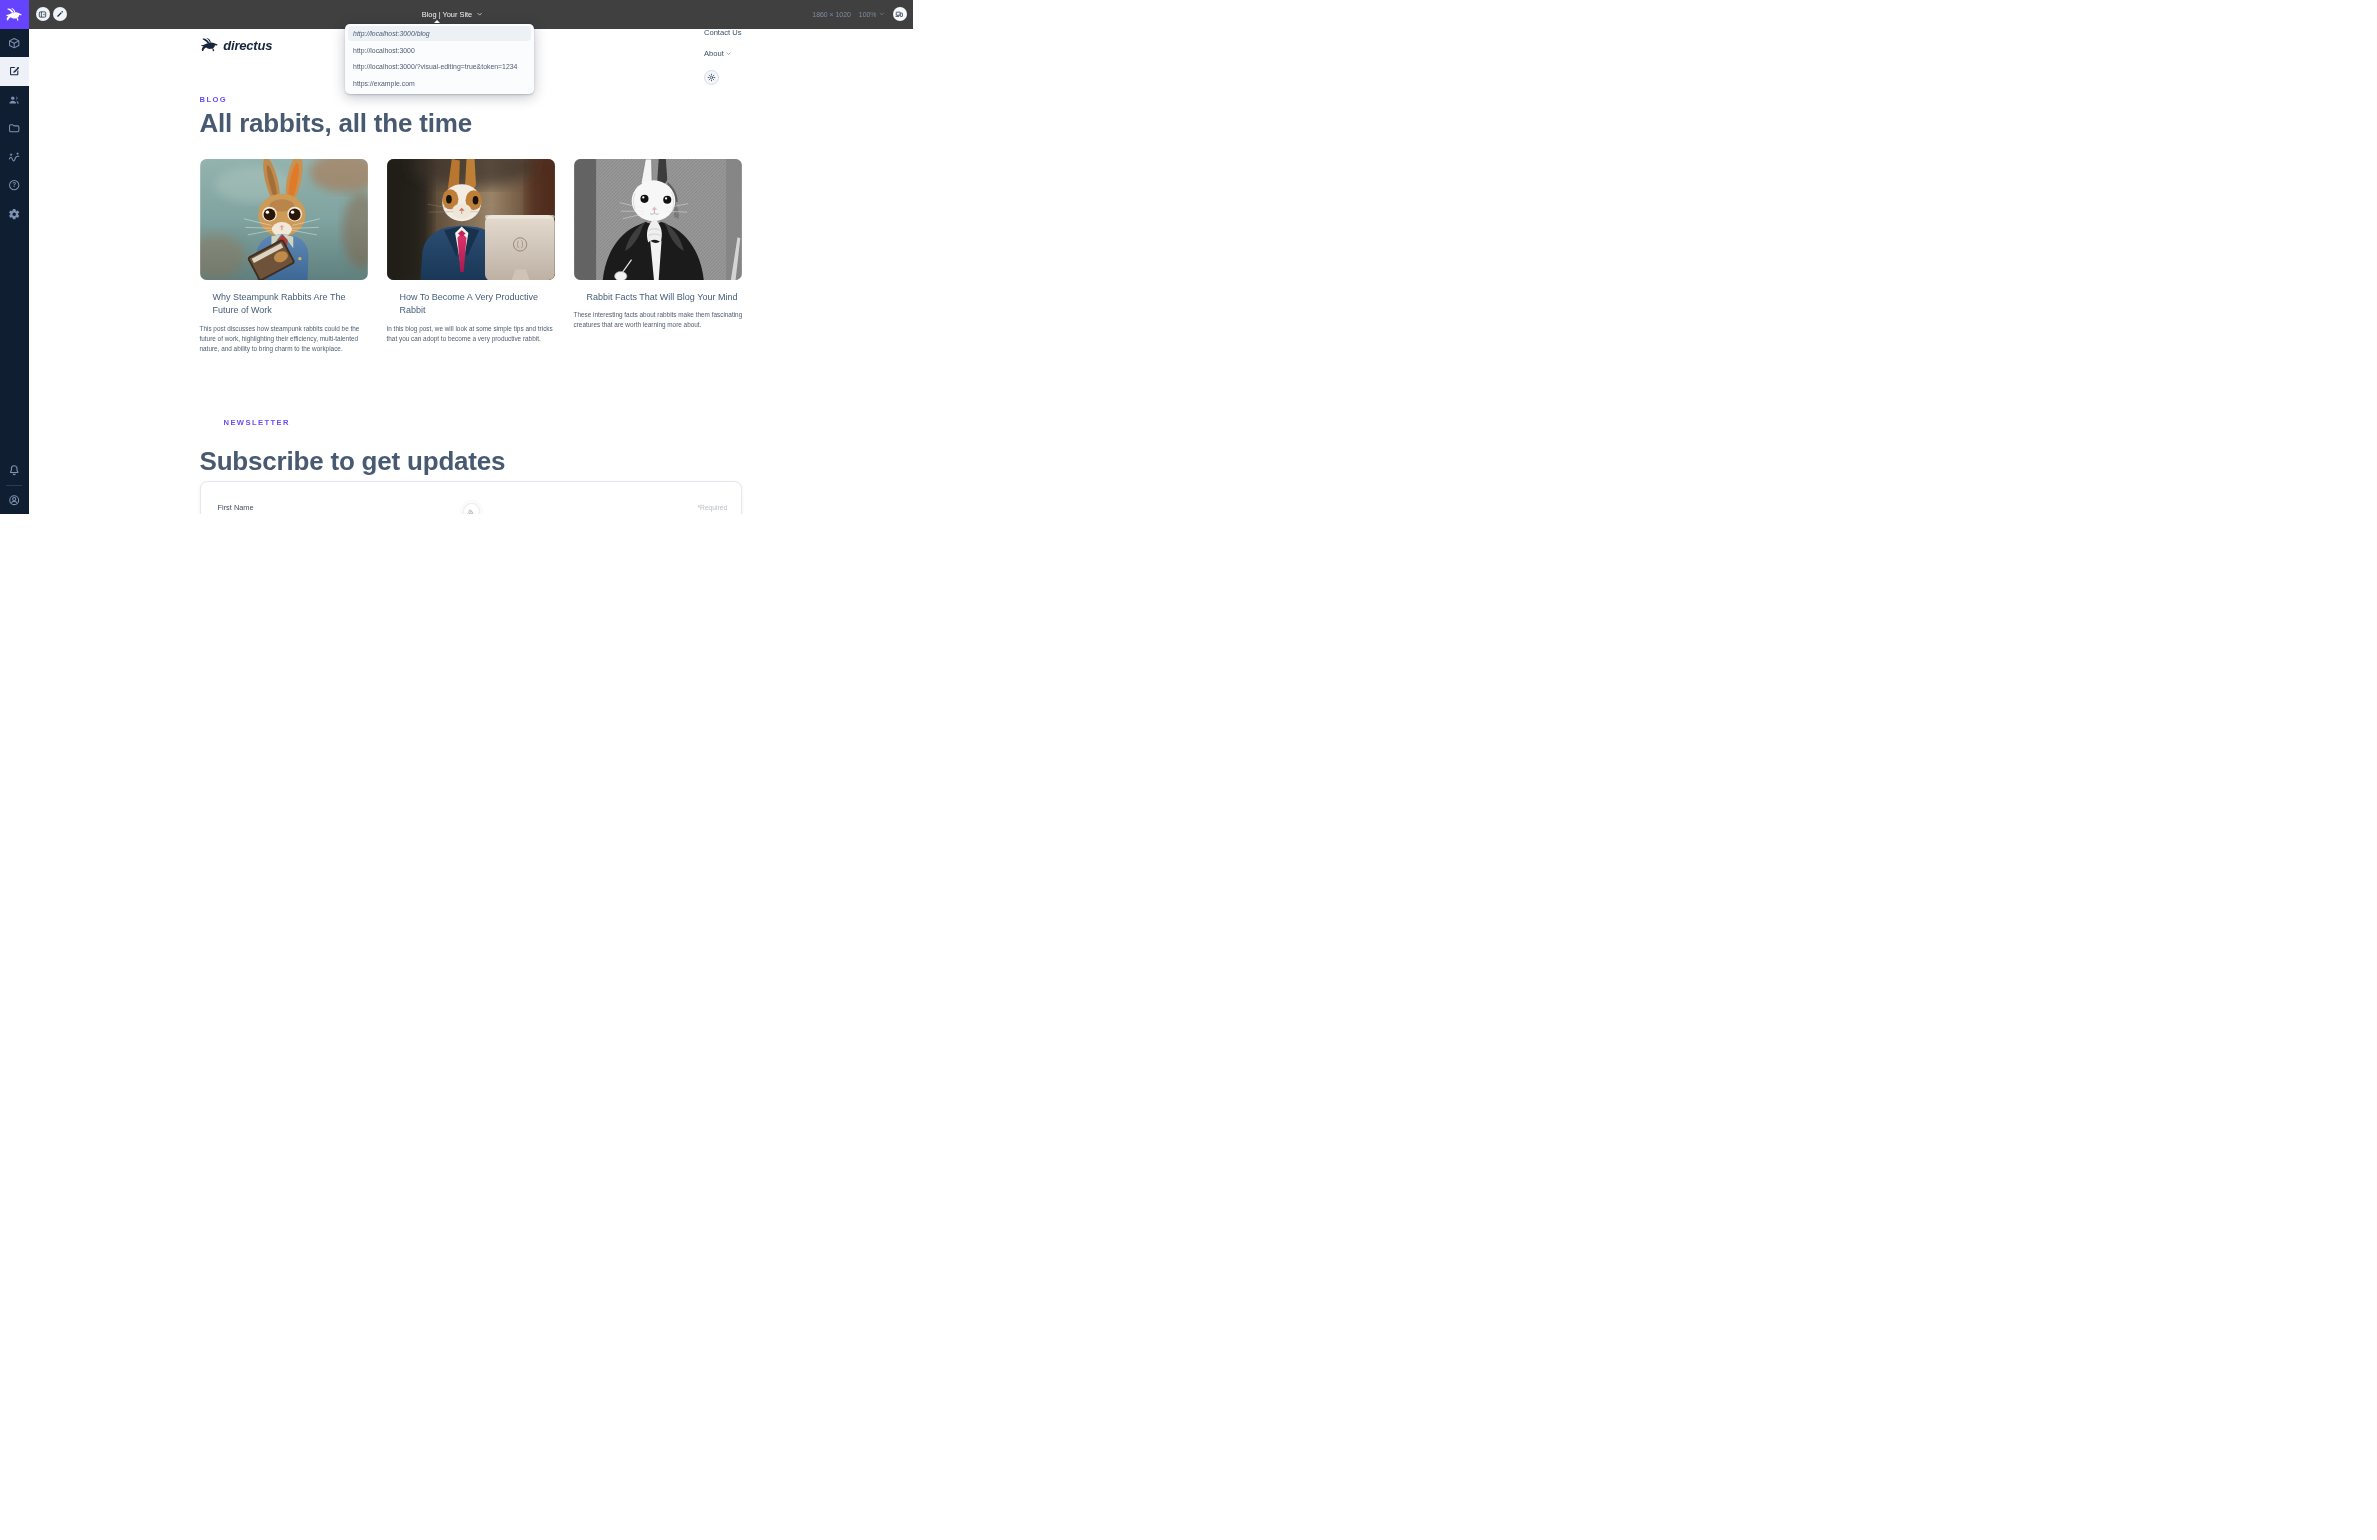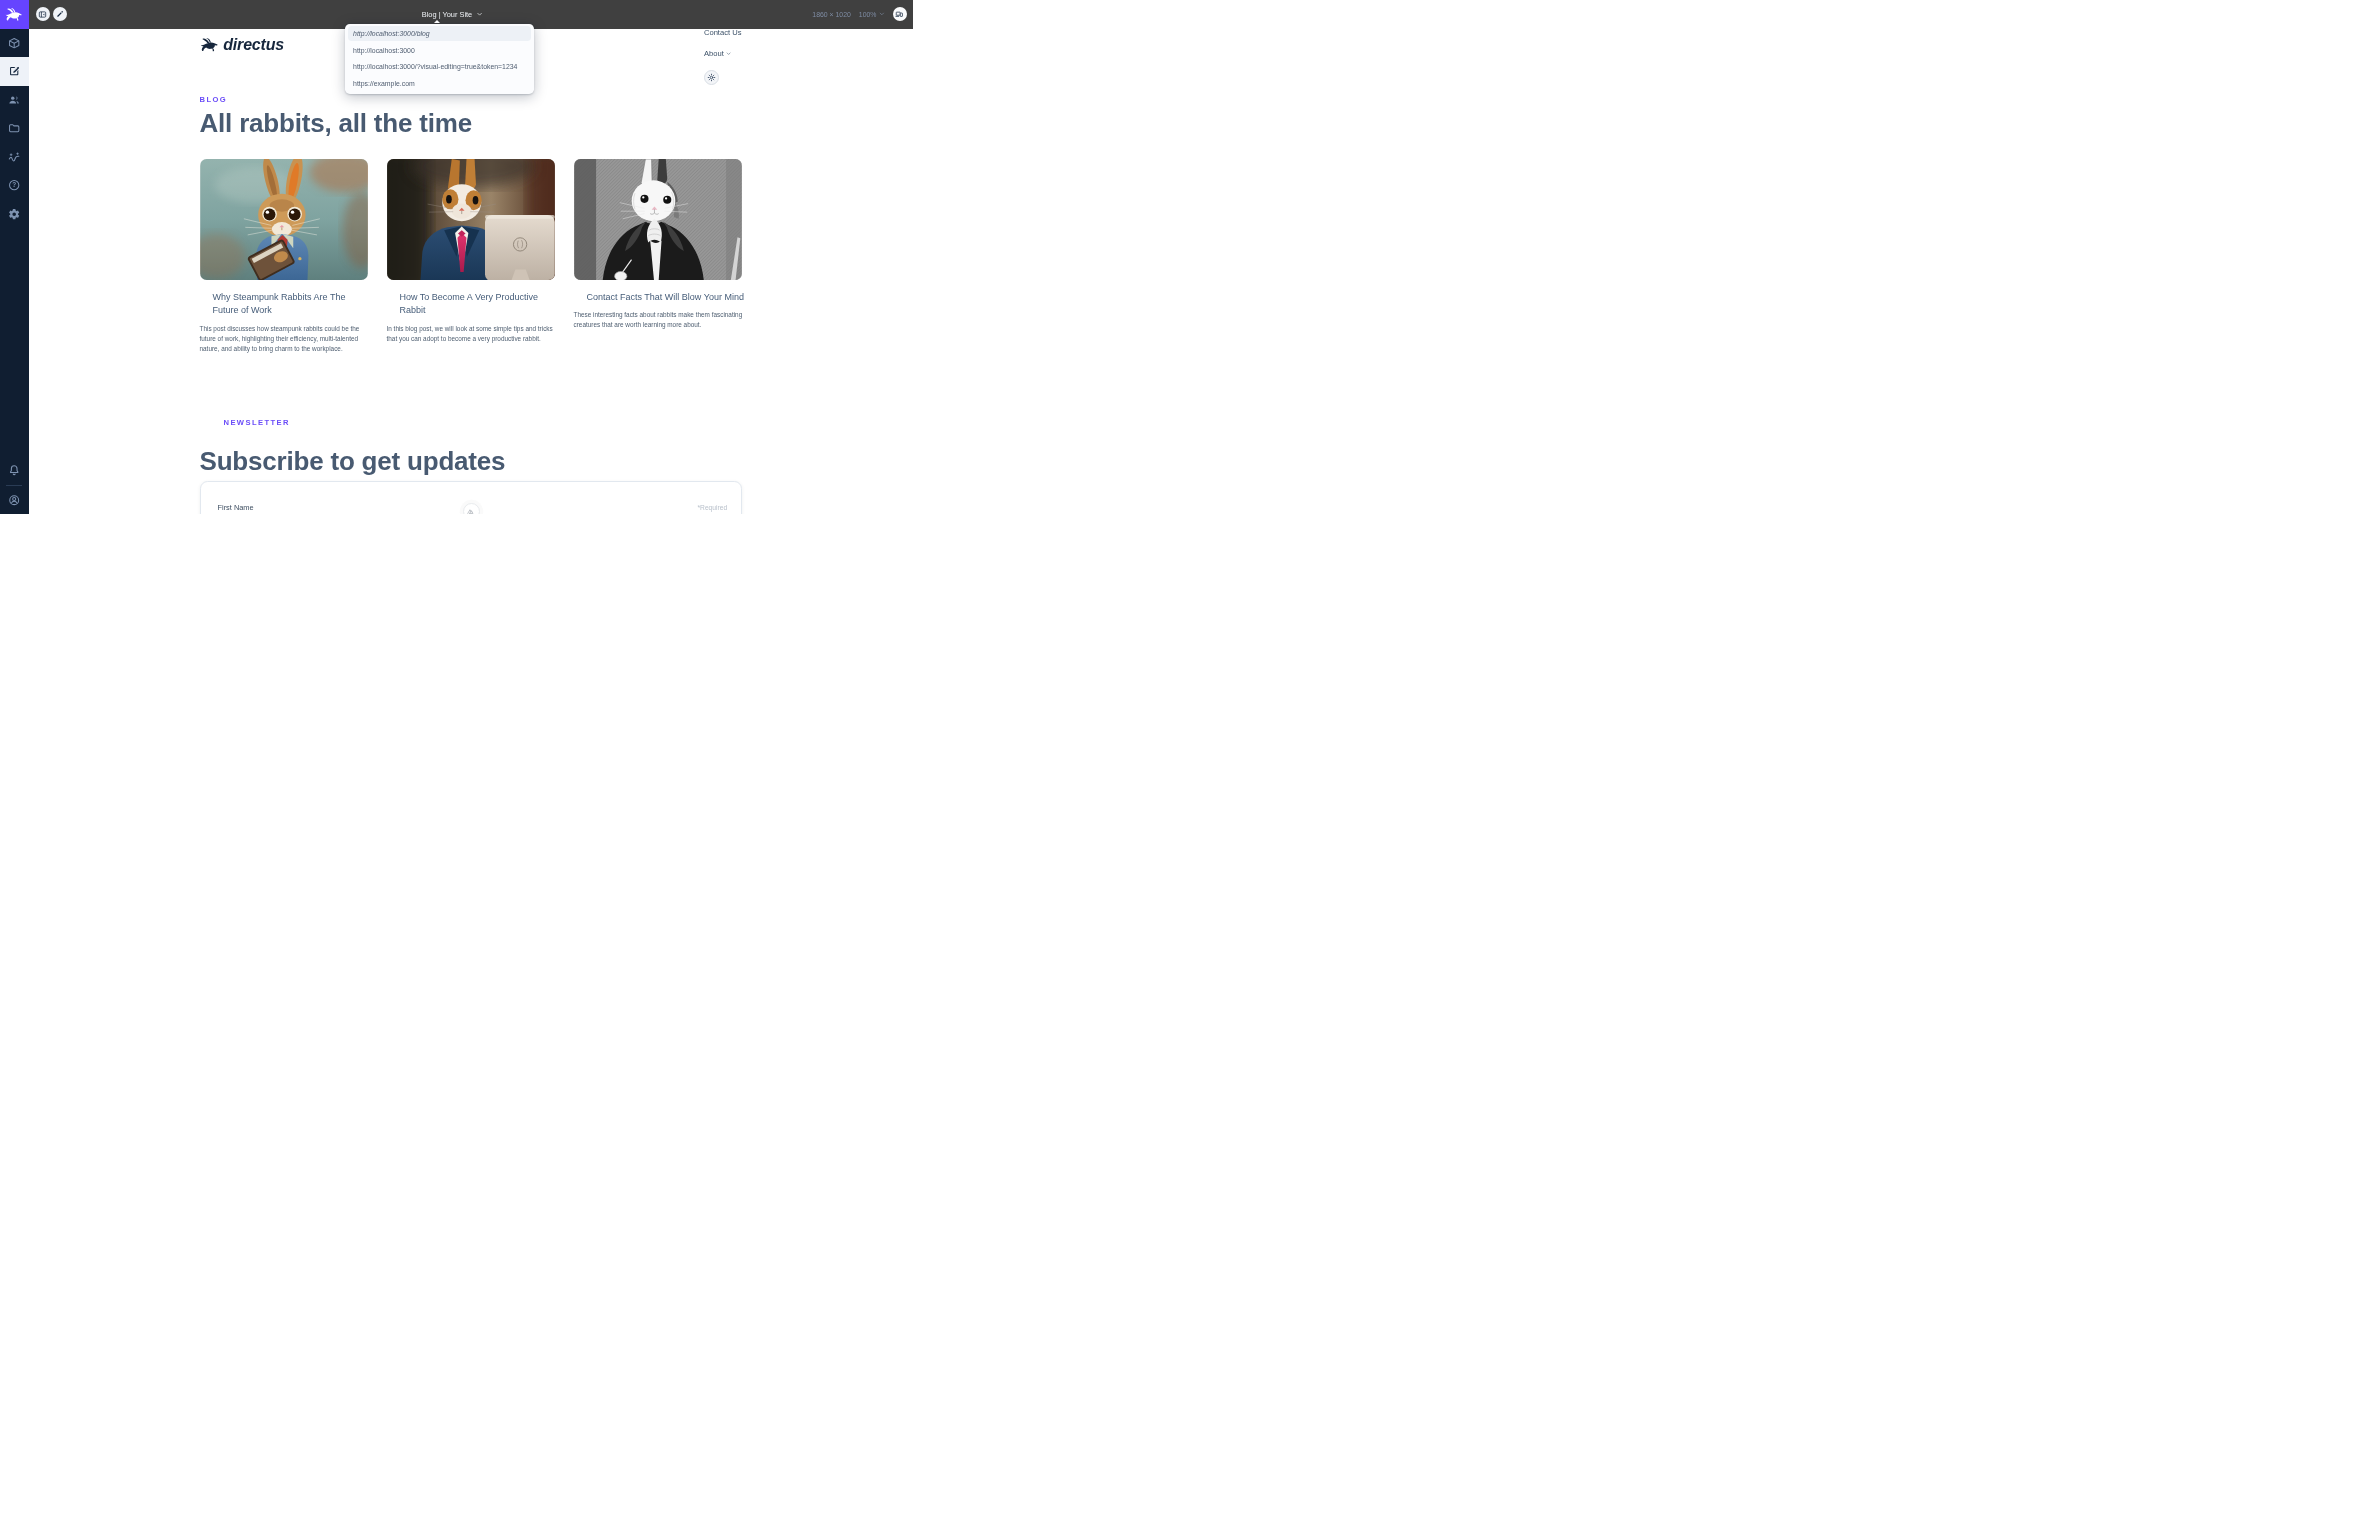--- a/index.html
+++ b/index.html
@@ -29,21 +29,21 @@
   .url-pointer { position:absolute; top:-3.8px; left:89px; width:0; height:0; border-left:3.8px solid transparent; border-right:3.8px solid transparent; border-bottom:3.8px solid #FBFCFE; }
   .url-item { height:14.7px; margin-bottom:1.9px; display:flex; align-items:center; padding:0 5.2px; font-size:6.9px; color:#4E5C6F; border-radius:3.8px; cursor:pointer; white-space:nowrap; }
   .url-item:last-child { margin-bottom:0; }
   .url-item.selected { background:#EDF1F6; font-style:italic; }
 
   
   .preview { position:absolute; left:28.5px; top:28.5px; width:884px; height:485px; background:#fff; overflow:hidden; }
 
   .site-header { position:absolute; left:171px; top:6.7px; width:542px; height:20px; display:flex; align-items:center; justify-content:space-between; }
   .brand { display:flex; align-items:center; gap:4.8px; color:#16263C; cursor:pointer; }
-  .brand-name { font-size:16px; font-weight:700; font-style:italic; letter-spacing:-0.2px; }
+  .brand-name { font-size:13px; font-weight:700; font-style:italic; letter-spacing:-0.2px; }
   .site-nav { display:flex; align-items:flex-start; gap:12px;flex-direction:column; }
   .nav-link { font-size:7.6px; color:#3C5168; cursor:pointer; }
   .nav-about { display:flex; align-items:center; gap:2.4px; cursor:pointer; font-size:7.6px; color:#3C5168; }
   .icon-btn-light { width:15px; height:15px; border-radius:50%; background:#F3F5F8; border:0.5px solid #D9DEE5; display:flex; align-items:center; justify-content:center; color:#3D4F66; cursor:pointer; }
   .search { color:#22354C; cursor:pointer; display:flex; }
 
   .eyebrow { position:absolute; left:171px; font-size:7.6px; font-weight:700; letter-spacing:1.4px; color:#6B4DF8; }
   .eyebrow.blog { top:66px; }
   .eyebrow.news { top:389px;padding-left:24px; }
   .big-title { position:absolute; left:171px; font-size:26px; font-weight:600; color:#485A71; letter-spacing:-0.2px; }
@@ -422,21 +422,21 @@
             <path d="M151 132c-20 10-38 34-44 62 16-8 30-28 36-50Z" fill="#3E3E3E"></path>
             <path d="M187 132c20 10 38 34 44 62-16-8-30-28-36-50Z" fill="#3E3E3E"></path>
             <path d="M169 126c-15 12-19 32-13 50 7-8 19-8 26 0 6-18 2-38-13-50Z" fill="#EFEFEF"></path>
             <path d="M158 150c4-4 18-4 22 0M156 162c5-5 21-5 26 0" fill="none" stroke="#C6C6C6" stroke-width="1.6"></path>
             <path d="M160 172l8 83h10l6-83c-7 7-17 7-24 0Z" fill="#F2F2F2"></path>
             <path d="M90 255l30-42" stroke="#E8E8E8" stroke-width="2.6" stroke-linecap="round"></path>
             <ellipse cx="98" cy="247" rx="13" ry="10" fill="#F2F2F2" stroke="#9A9A9A" stroke-width="1.4"></ellipse>
           </g>
         </svg>
       </div>
-      <div class="post-title">Contact Facts That Will Blow Your Mind</div>
+      <div class="post-title">Rabbit Facts That Will Blog Your Mind</div>
       <div class="post-desc">These interesting facts about rabbits make them fascinating creatures that are worth learning more about.</div>
     </article>
   </div>
 
   <div class="eyebrow news">NEWSLETTER</div>
   <h2 class="big-title h2">Subscribe to get updates</h2>
 
   <div class="form-card">
     <div class="form-row">
       <span class="field-label">First Name</span>

